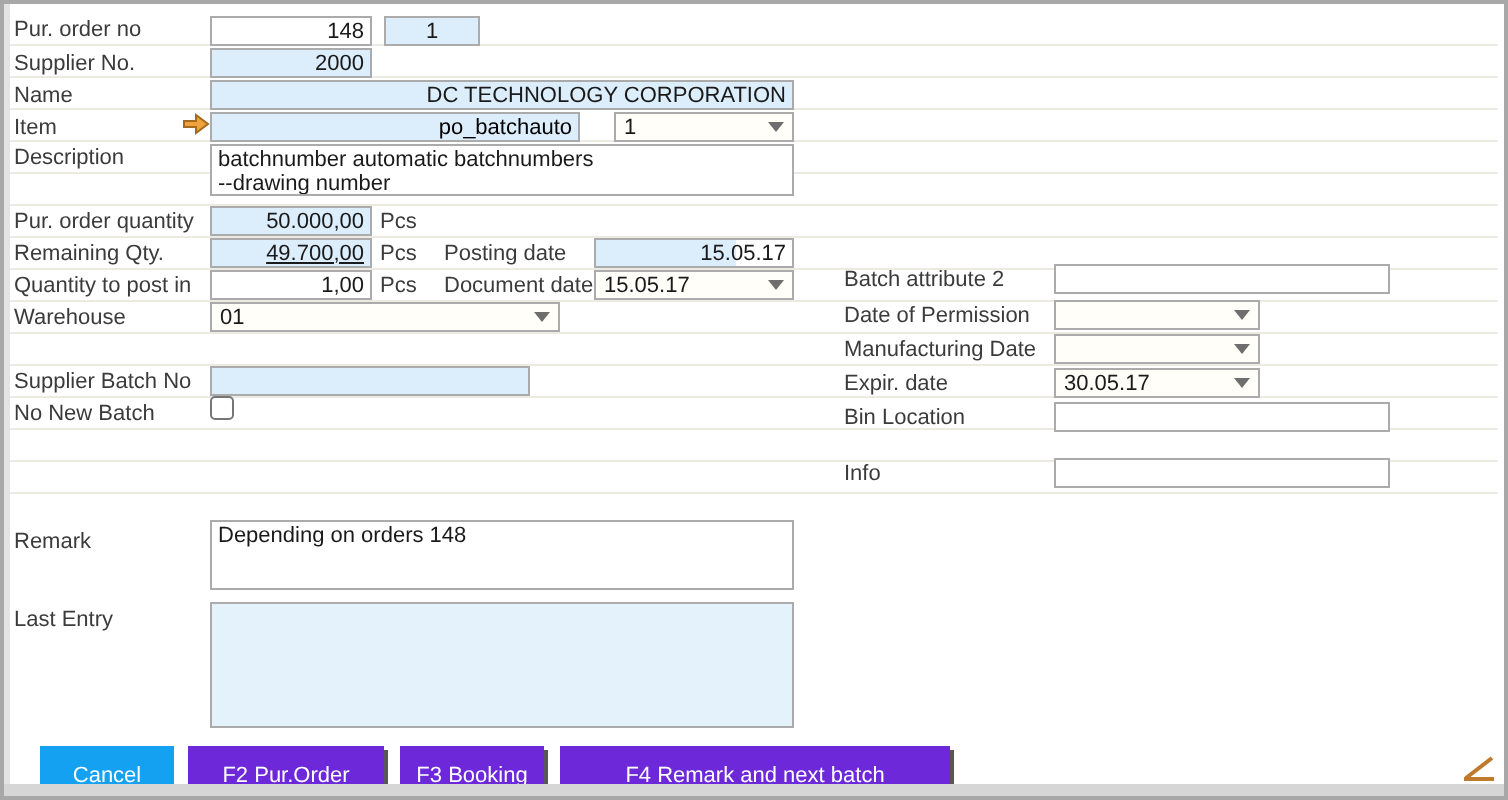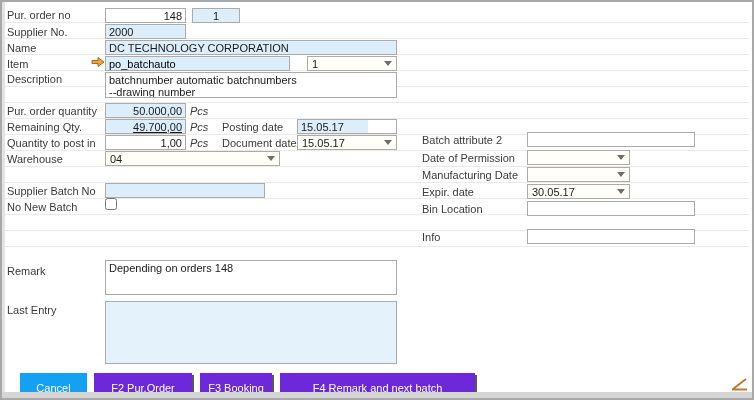--- a/index.html
+++ b/index.html
@@ -2,30 +2,30 @@
 <html><head>
 <meta charset="utf-8">
 <style>
   html,body{margin:0;padding:0;background:#fff;}
   body{width:754px;height:400px;position:relative;font-family:"Liberation Sans",sans-serif;font-size:11px;color:#3b3b3b;}
   .window{position:absolute;left:0;top:0;width:754px;height:400px;box-sizing:border-box;border:2px solid #a8a8a8;background:#ffffff;overflow:hidden;}
   .edge-left{position:absolute;left:0;top:0;bottom:6px;width:3px;background:#e3e3e3;}
   .frame-bottom{position:absolute;left:0;right:0;bottom:0;height:6px;background:#d6d6d6;}
   .rowlines{position:absolute;left:3px;right:3px;top:5px;height:245px;background:repeating-linear-gradient(to bottom,transparent 0 15px,#eceae2 15px 16px);}
   .lbl{position:absolute;white-space:nowrap;color:#3b3b3b;}
-  .fld{position:absolute;box-sizing:border-box;height:15px;border:1px solid #ababab;background:#ffffff;color:#1a1a1a;font-family:inherit;font-size:11px;padding:0 3px;outline:none;}
+  .fld{position:absolute;box-sizing:border-box;height:15px;border:1px solid #ababab;background:#ffffff;color:#1a1a1a;font-family:inherit;font-size:11px;padding:0 3px;outline:none;text-align:right;}
   .blue{background:#dcedfb;}
   .num{text-align:right;}
   .ctr{text-align:center;}
   .split-date{background:linear-gradient(90deg,#dcedfb 0,#dcedfb 70px,#ffffff 70px);}
   .combo{position:absolute;box-sizing:border-box;height:15px;border:1px solid #ababab;background:#fffef9;color:#1a1a1a;display:flex;align-items:center;justify-content:space-between;padding:0 4px;cursor:default;}
   .combo .arrow{width:0;height:0;border-left:4px solid transparent;border-right:4px solid transparent;border-top:5px solid #6e6e6e;flex:none;}
   .ta{position:absolute;box-sizing:border-box;border:1px solid #ababab;background:#fff;color:#1a1a1a;font-family:inherit;font-size:11px;line-height:12px;padding:1px 3px;resize:none;outline:none;}
   .chk{position:absolute;width:12px;height:12px;margin:0;accent-color:#6e6e6e;}
-  .unit{position:absolute;color:#3b3b3b;font-style:italic;}
+  .unit{position:absolute;color:#3b3b3b;}
   .btn{position:absolute;height:30px;border:none;color:#ffffff;font-family:inherit;font-size:11px;padding:0;cursor:pointer;}
   .btn-primary{background:#14a1f2;}
   .btn-gray{background:#6d28d9;box-shadow:2px 2px 0 #575757;text-decoration:underline;}
   .u{text-decoration:underline;}
   .ptr-icon{position:absolute;}
 </style>
 </head>
 <body>
 
 <div class="window">
@@ -85,21 +85,21 @@
   <input class="fld split-date" style="left: 295px; top: 117px; width: 100px;" value="15.05.17">
 
   <input class="fld num" style="left: 103px; top: 133px; width: 81px;" value="1,00">
   <div class="unit" style="left:188px;top:135px">Pcs</div>
   <div class="combo" style="left:295px;top:133px;width:100px">
     <span>15.05.17</span>
     <span class="arrow"></span>
   </div>
 
   <div class="combo" style="left:103px;top:149px;width:175px">
-    <span>04</span>
+    <span>01</span>
     <span class="arrow"></span>
   </div>
 
   <input class="fld blue" style="left: 103px; top: 181px; width: 160px;" value="">
   <input type="checkbox" class="chk" style="left: 103px; top: 196px;">
 
   <input class="fld" style="left: 525px; top: 130px; width: 168px;" value="">
   <div class="combo" style="left:525px;top:148px;width:103px">
     <span></span>
     <span class="arrow"></span>

